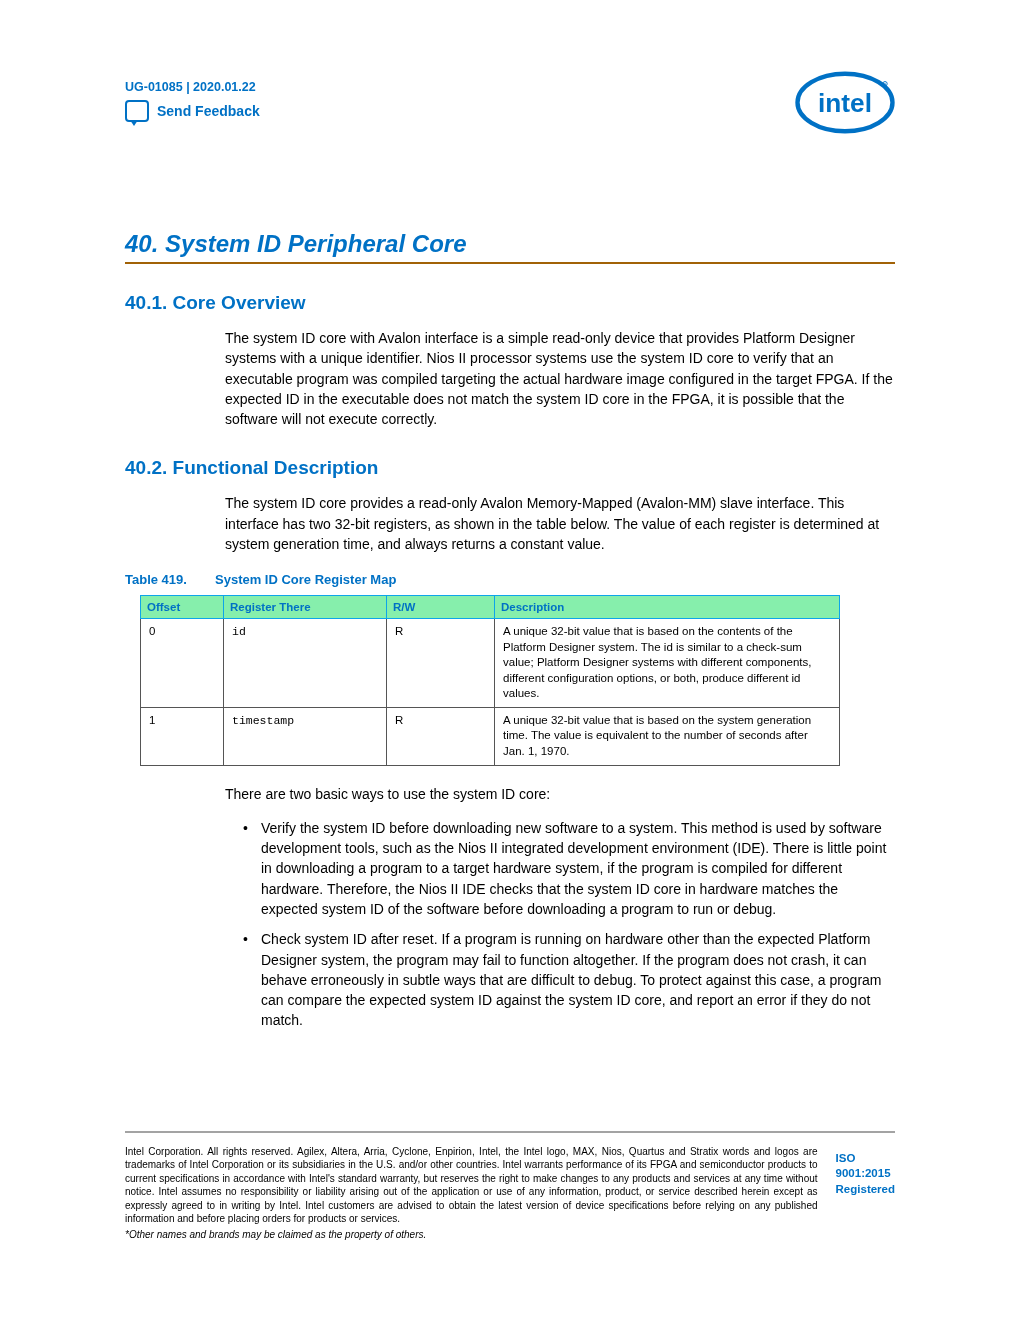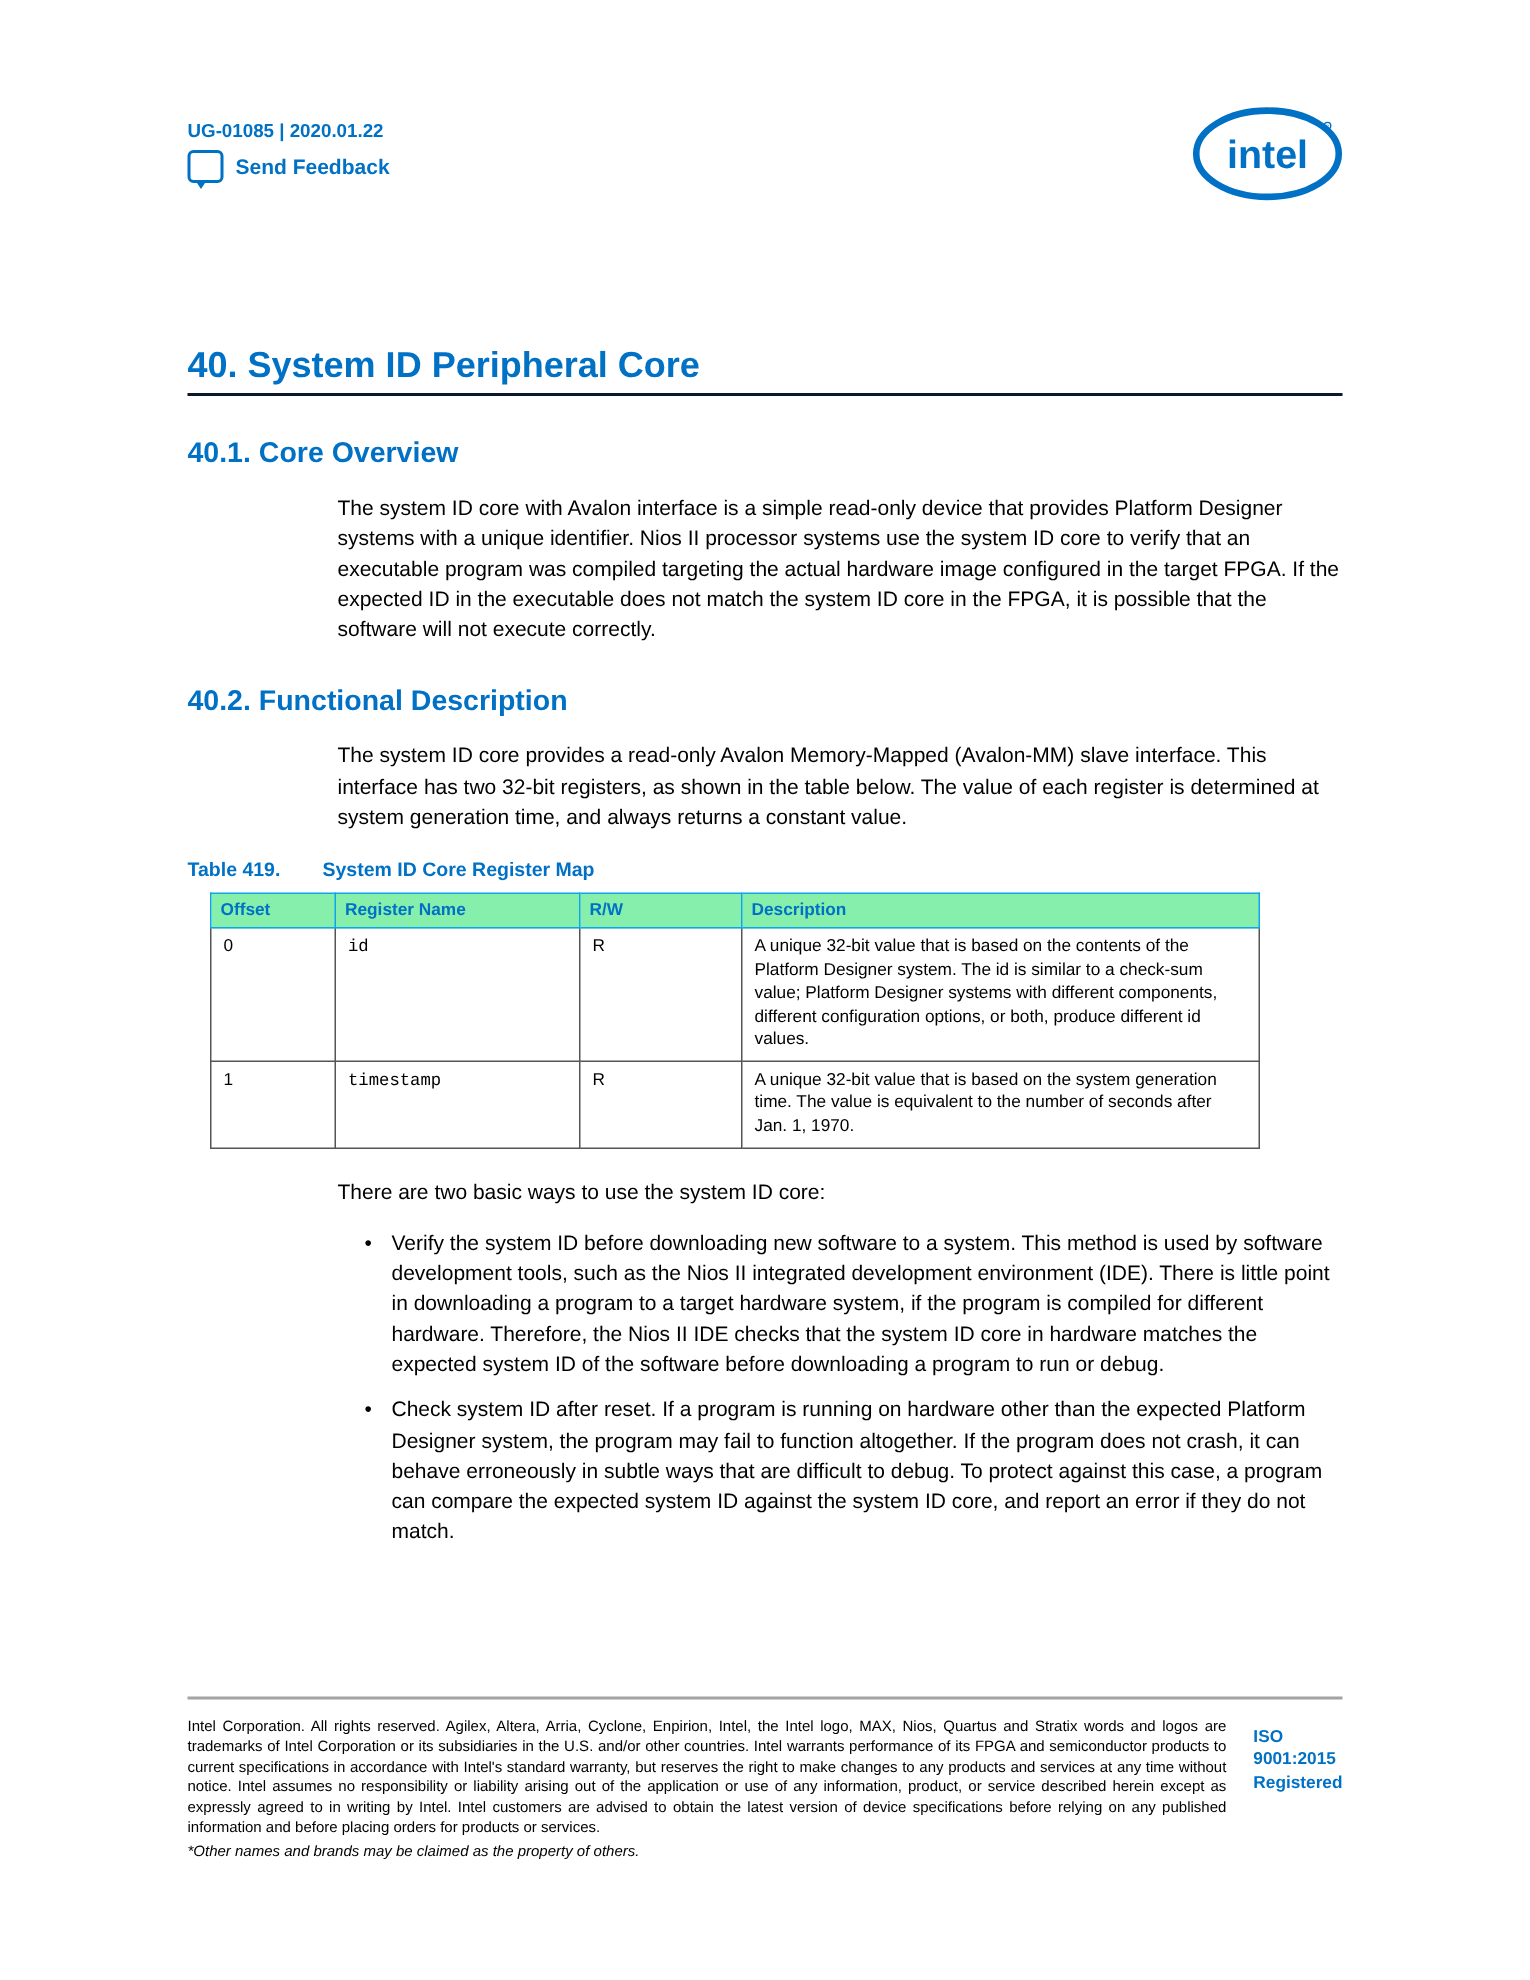--- a/index.html
+++ b/index.html
@@ -62,22 +62,23 @@
   }
   .logo svg {
     width: 100px;
     height: 65px;
   }
   h1 {
     color: #0071c5;
     font-size: 24px;
     font-weight: bold;
     margin: 0 0 6px 0;
-    border-bottom: 2px solid #0f172a;
+    border-bottom: 2px solid #a16207;
     padding-bottom: 4px;
+    font-style: italic;
   }
   h2 {
     color: #0071c5;
     font-size: 19px;
     font-weight: bold;
     margin: 28px 0 12px 0;
   }
   .body-text {
     font-size: 14px;
     line-height: 1.45;
@@ -194,21 +195,21 @@
   <p class="body-text">The system ID core provides a read-only Avalon Memory-Mapped (Avalon-MM) slave interface. This interface has two 32-bit registers, as shown in the table below. The value of each register is determined at system generation time, and always returns a constant value.</p>
 
   <div class="table-caption">
     <span class="tnum">Table 419.</span><span>System ID Core Register Map</span>
   </div>
 
   <table class="reg">
     <thead>
       <tr>
         <th class="col-offset">Offset</th>
-        <th class="col-name">Register Name</th>
+        <th class="col-name">Register There</th>
         <th class="col-rw">R/W</th>
         <th>Description</th>
       </tr>
     </thead>
     <tbody>
       <tr>
         <td>0</td>
         <td class="mono">id</td>
         <td>R</td>
         <td>A unique 32-bit value that is based on the contents of the Platform Designer system. The id is similar to a check-sum value; Platform Designer systems with different components, different configuration options, or both, produce different id values.</td>

